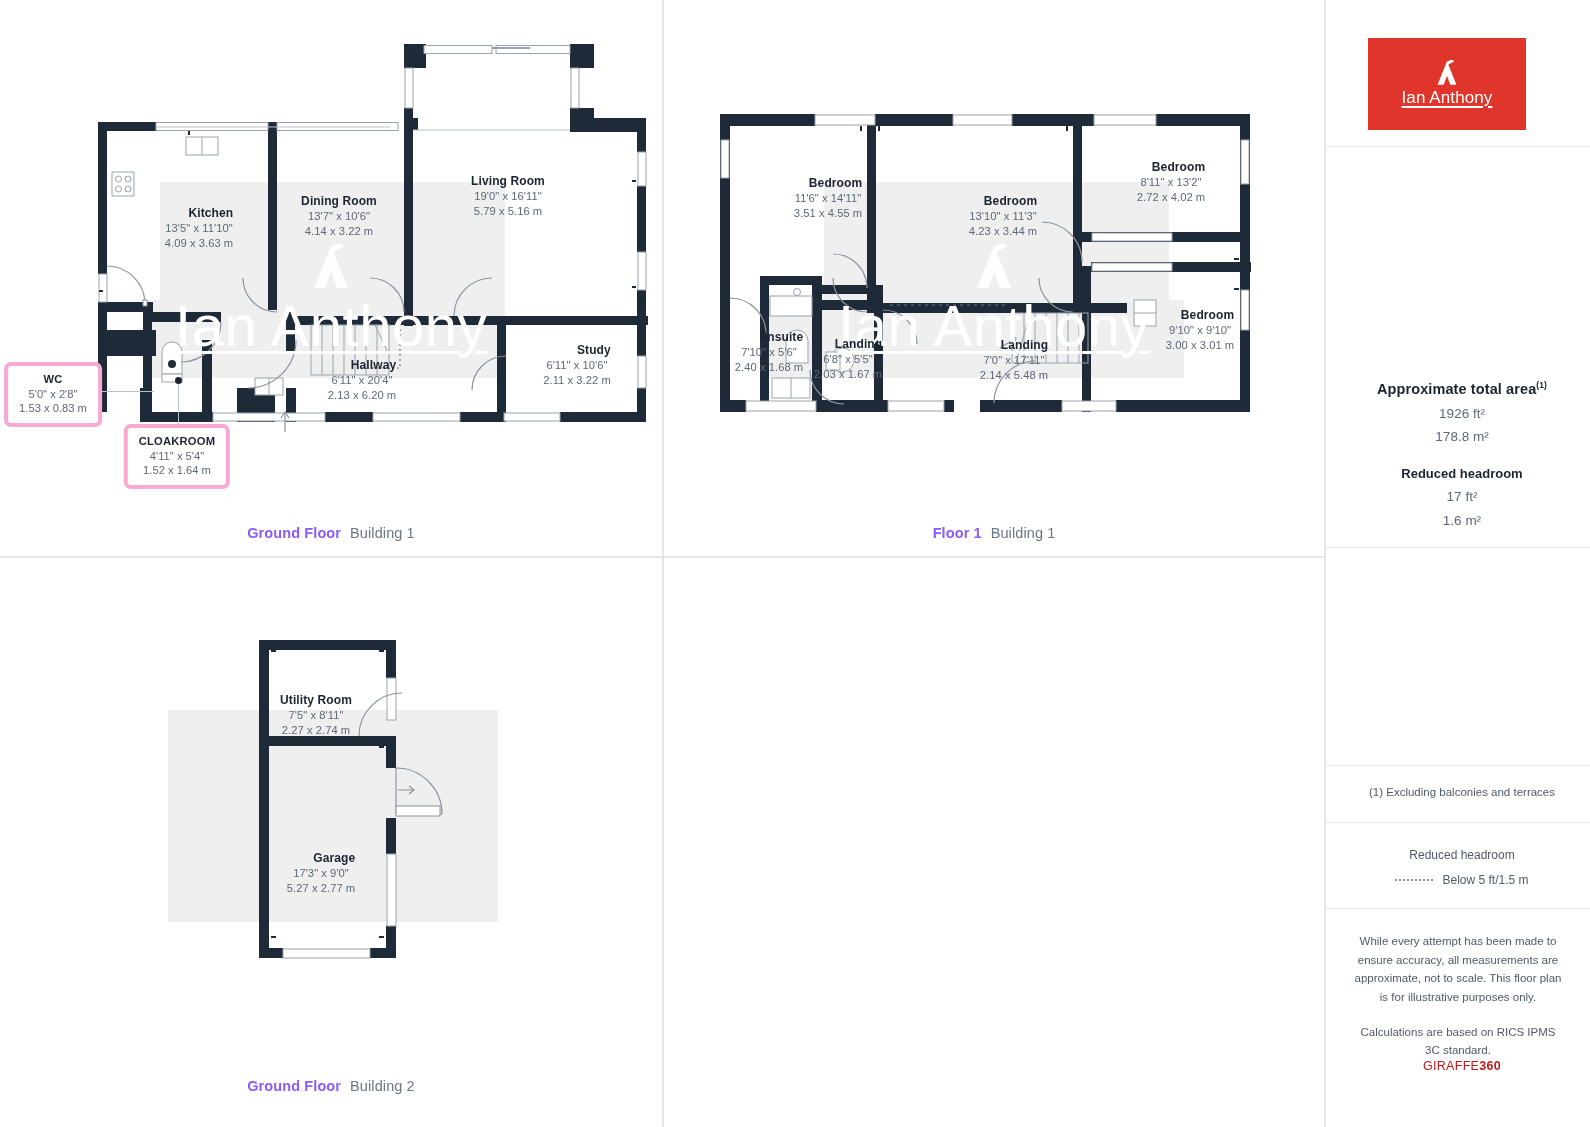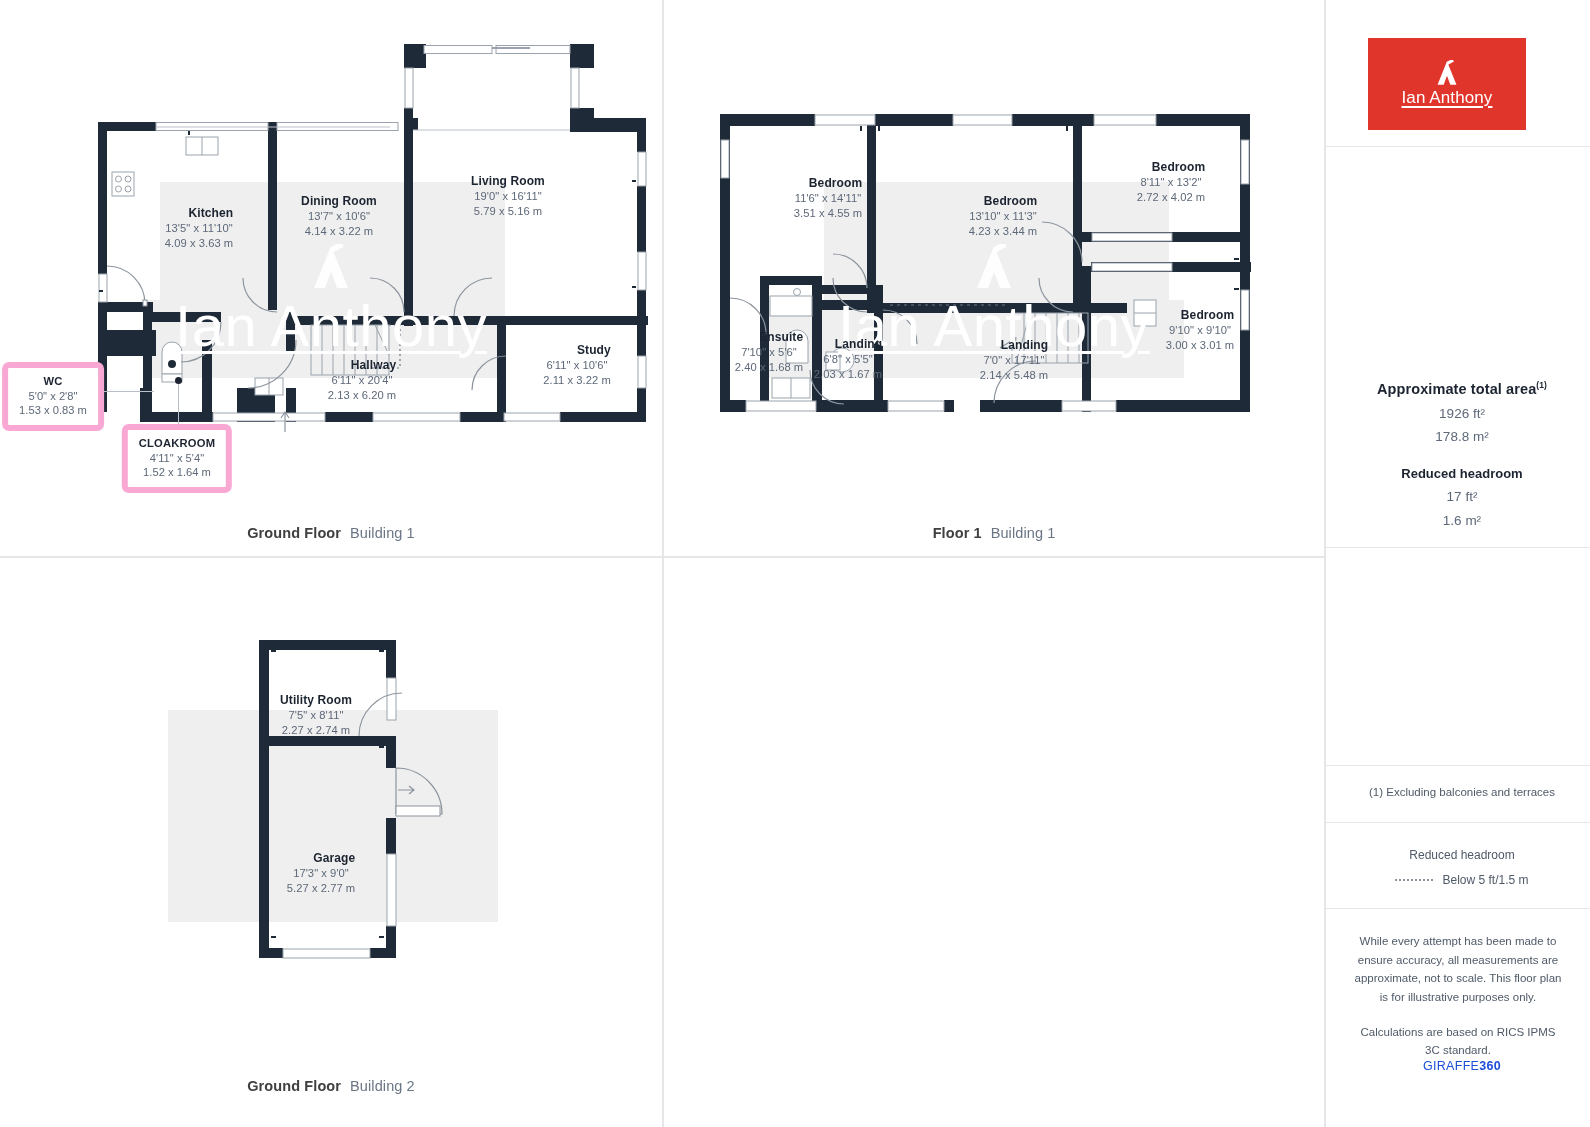--- a/index.html
+++ b/index.html
@@ -36,21 +36,21 @@
   .floor-caption {
     position: absolute;
     width: 100%;
     text-align: center;
     font-size: 14.5px;
     letter-spacing: .1px;
     white-space: nowrap;
   }
   .floor-caption .fc-main {
     font-weight: 700;
-    color: #404040;
+    color: #8b5cf6;
   }
   .floor-caption .fc-sub {
     font-weight: 400;
     color: #6b7685;
     margin-left: 9px;
   }
   #caption-gf1 { top: 525px; }
   #caption-f1  { top: 525px; }
   #caption-gf2 { top: 1078px; }
 
@@ -80,21 +80,21 @@
   }
 
   
   .room-callout {
     position: absolute;
     text-align: center;
     white-space: nowrap;
     transform: translateX(-50%);
     line-height: 1.3;
     background: #ffffff;
-    border: 6px solid #f9a8d4;
+    border: 4px solid #f9a8d4;
     border-radius: 7px;
     padding: 6px 11px 7px 11px;
   }
   .room-callout .rl-name {
     display: block;
     font-size: 11.2px;
     font-weight: 700;
     color: #1b2430;
     letter-spacing: .2px;
   }
@@ -240,21 +240,21 @@
     color: #4f5a68;
     padding: 0 26px;
   }
   #disclaimer p { margin: 0; }
   #disclaimer p.gap { margin-top: 16px; }
 
   #giraffe {
     top: 1059px;
     font-size: 12.5px;
     letter-spacing: .3px;
-    color: #1d4ed8;
+    color: #b91c1c;
   }
   #giraffe .g-light { font-weight: 400; }
   #giraffe .g-bold  { font-weight: 700; }
 </style>
 </head>
 <body>
 
 <div id="page">
 
   <div class="divider" id="div-v-main"></div>

